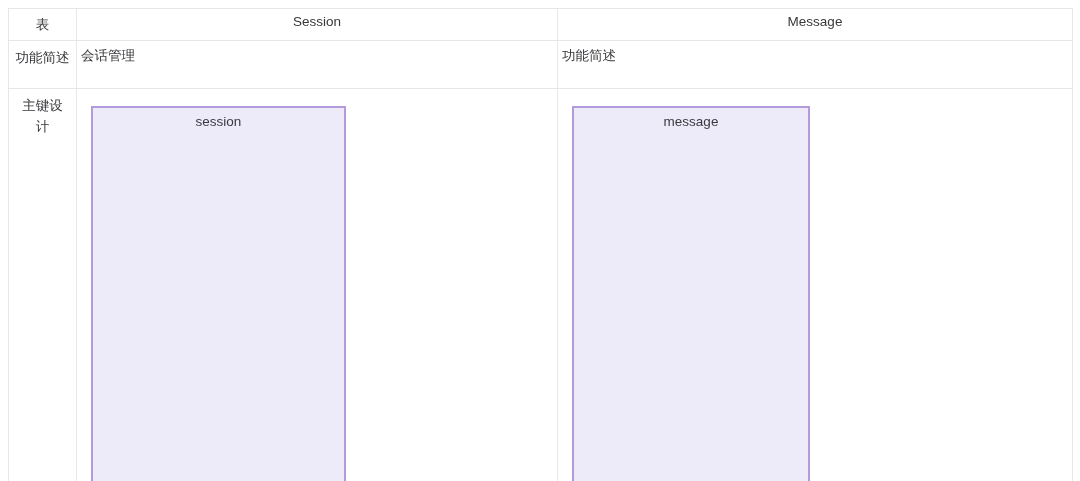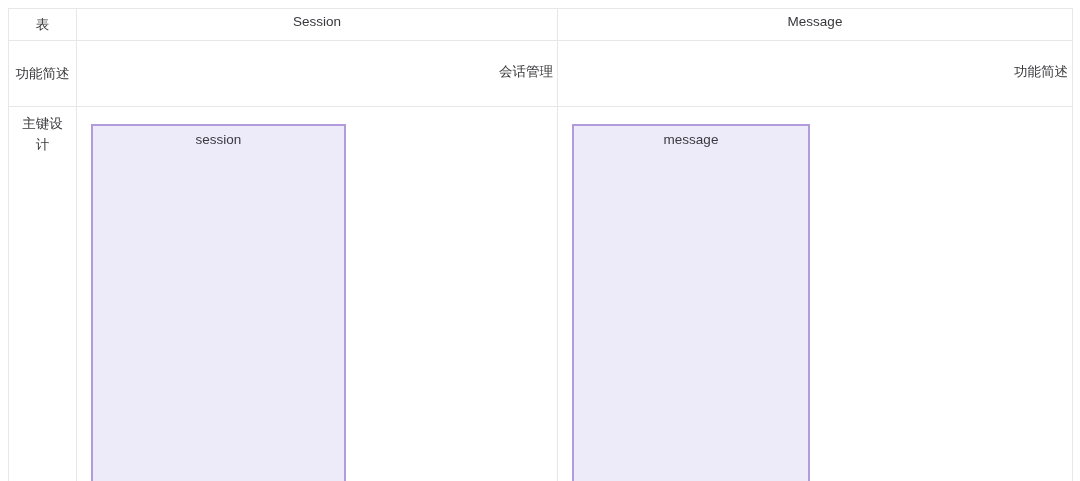--- a/index.html
+++ b/index.html
@@ -26,22 +26,22 @@
     border: 1px solid #e7e7e7;
     vertical-align: top;
     background: #fff;
   }
   td.rowlabel {
     text-align: center;
     padding: 6px 8px;
     line-height: 21px;
   }
   tr.r1 td { height: 29px; padding: 5px 4px; text-align: center; }
-  tr.r2 td { height: 48px; padding: 22px 4px; }
-  tr.r2 td.valcell { text-align: right; margin-top: 12px; }
+  tr.r2 td { height: 48px; padding: 6px 4px; }
+  tr.r2 td.valcell { text-align: left; margin-top: 12px; }
   tr.r3 td { height: 388px; }
   tr.r3 td.pkcell { padding: 17px 10px 0 14px; }
 
   
   table.schema {
     border-collapse: collapse;
     table-layout: fixed;
     border: 2px solid #b29bdc;
     font-size: 12.5px;
     color: #3a3a3e;

